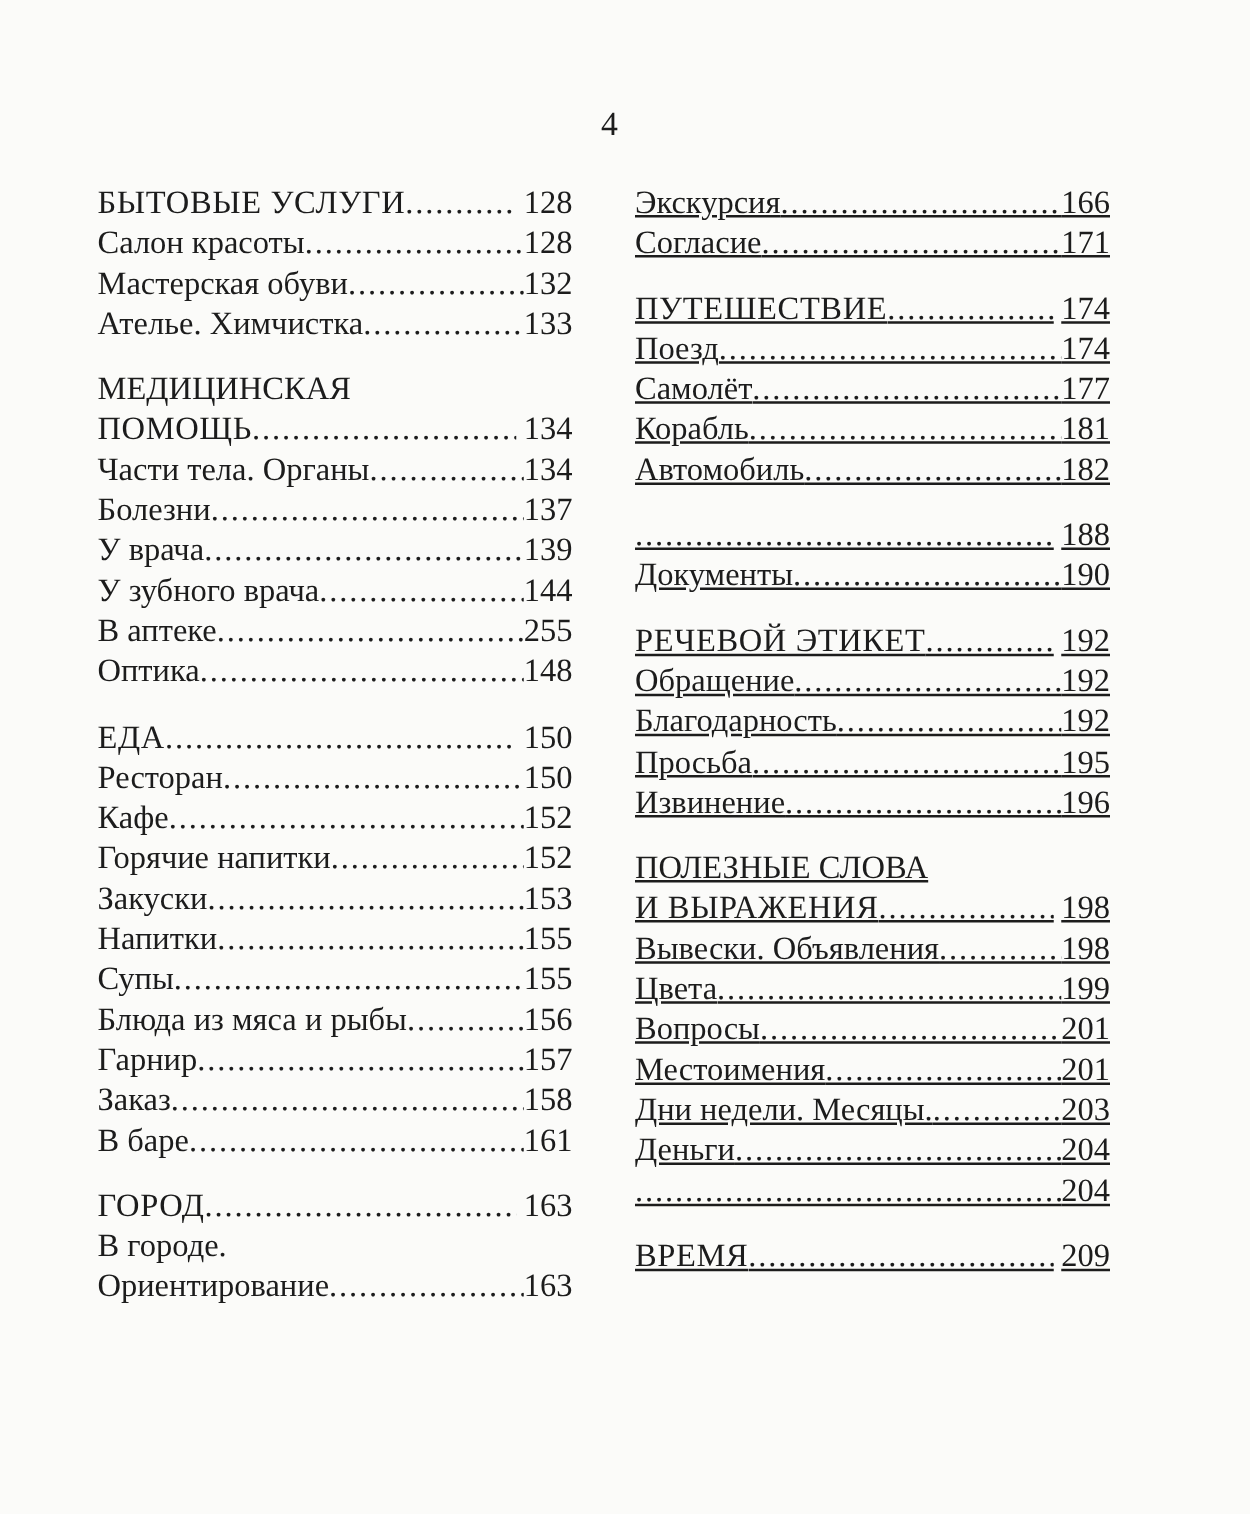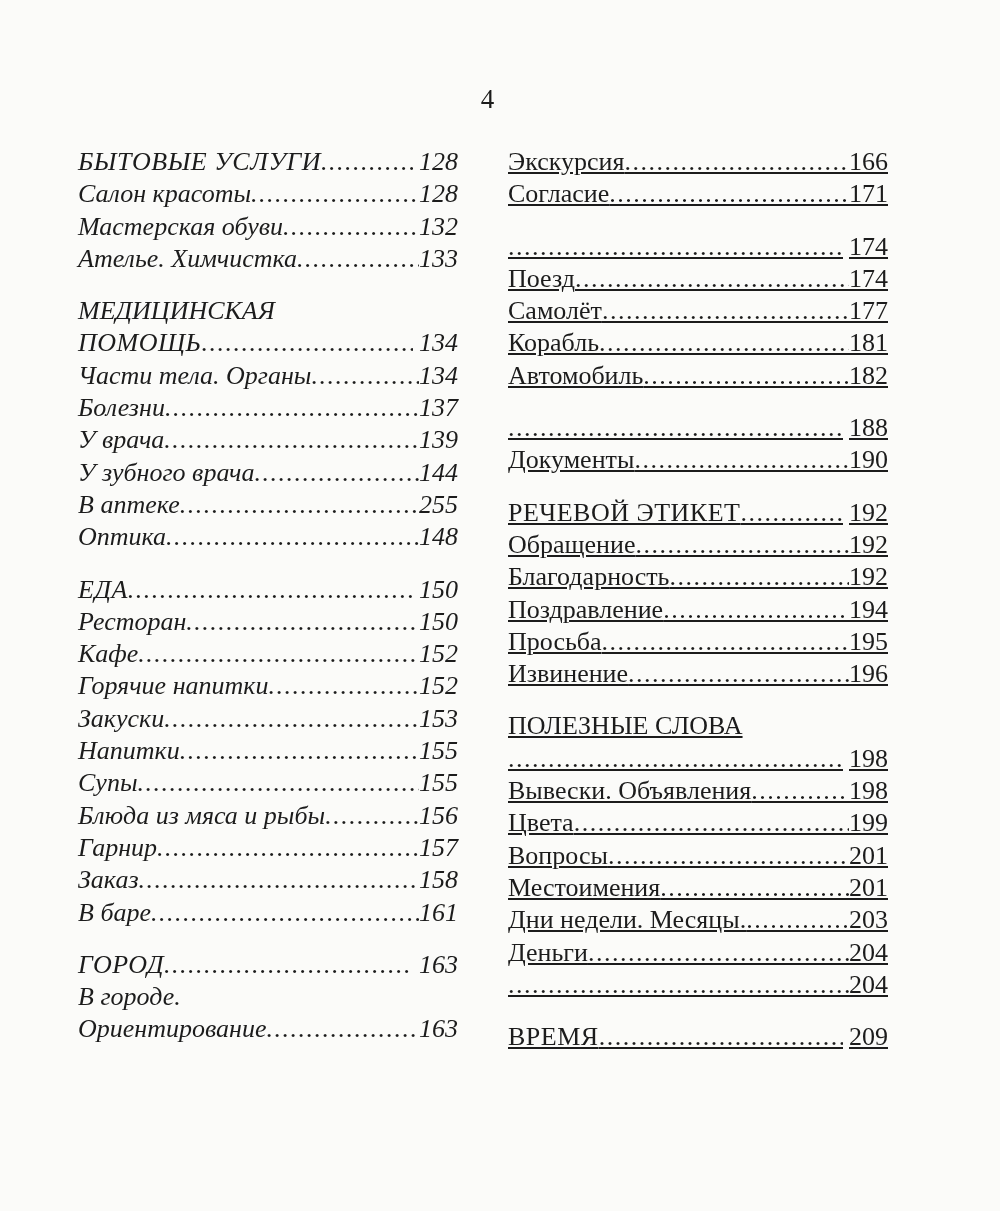--- a/index.html
+++ b/index.html
@@ -2,21 +2,21 @@
 <html><head>
 <meta charset="utf-8">
 <style>
   html, body { margin:0; padding:0; }
   body {
     width:1000px; height:1211px; background:#fbfbf9; position:relative; overflow:hidden;
     font-family:"Liberation Serif","DejaVu Serif",serif; color:#1c1c1c;
   }
   .page-num { position:absolute; top:84px; left:0; width:975px; text-align:center; font-size:27px; }
   .col { position:absolute; top:146px; width:380px; }
-  .col.left { left:78px;font-style:italic; }
+  .col.left { left:78px; }
   .col.right { left:508px;text-decoration:underline; }
   .row { display:flex; align-items:baseline; font-size:26px; height:32.3px; line-height:32.3px; white-space:nowrap; }
   .row .t { flex:0 0 auto; }
   .row .d { flex:1 1 auto; overflow:hidden; letter-spacing:1.5px; }
   .row .d::after { content:"..............................................................................................................................."; }
   .row .p { flex:0 0 auto;text-align:right; }
   .row.head .t { letter-spacing:0.5px; }
   .row.head .p { padding-left:6px; }
   .gap { height:20px; }
 </style>
@@ -161,20 +161,21 @@
       <span class="d"></span>
       <span class="p">166</span>
     </div>
     <div class="row item">
       <span class="t">Согласие </span>
       <span class="d"></span>
       <span class="p">171</span>
     </div>
     <div class="gap"></div>
     <div class="row head">
+      <span class="t">ПУТЕШЕСТВИЕ </span>
       <span class="d"></span>
       <span class="p">174</span>
     </div>
     <div class="row item">
       <span class="t">Поезд </span>
       <span class="d"></span>
       <span class="p">174</span>
     </div>
     <div class="row item">
       <span class="t">Самолёт</span>
@@ -209,41 +210,37 @@
     </div>
     <div class="row item">
       <span class="t">Обращение </span>
       <span class="d"></span>
       <span class="p">192</span>
     </div>
     <div class="row item">
       <span class="t">Благодарность </span>
       <span class="d"></span>
       <span class="p">192</span>
-    </div>
-    <div class="row item">
-      <span class="t">Поздравление </span>
-      <span class="d"></span>
-      <span class="p">194</span>
     </div>
     <div class="row item">
       <span class="t">Просьба</span>
       <span class="d"></span>
       <span class="p">195</span>
     </div>
     <div class="row item">
       <span class="t">Извинение </span>
       <span class="d"></span>
       <span class="p">196</span>
     </div>
     <div class="gap"></div>
     <div class="row cont">
       <span class="t">ПОЛЕЗНЫЕ СЛОВА</span>
     </div>
     <div class="row head">
+      <span class="t">И ВЫРАЖЕНИЯ </span>
       <span class="d"></span>
       <span class="p">198</span>
     </div>
     <div class="row item">
       <span class="t">Вывески. Объявления </span>
       <span class="d"></span>
       <span class="p">198</span>
     </div>
     <div class="row item">
       <span class="t">Цвета</span>

